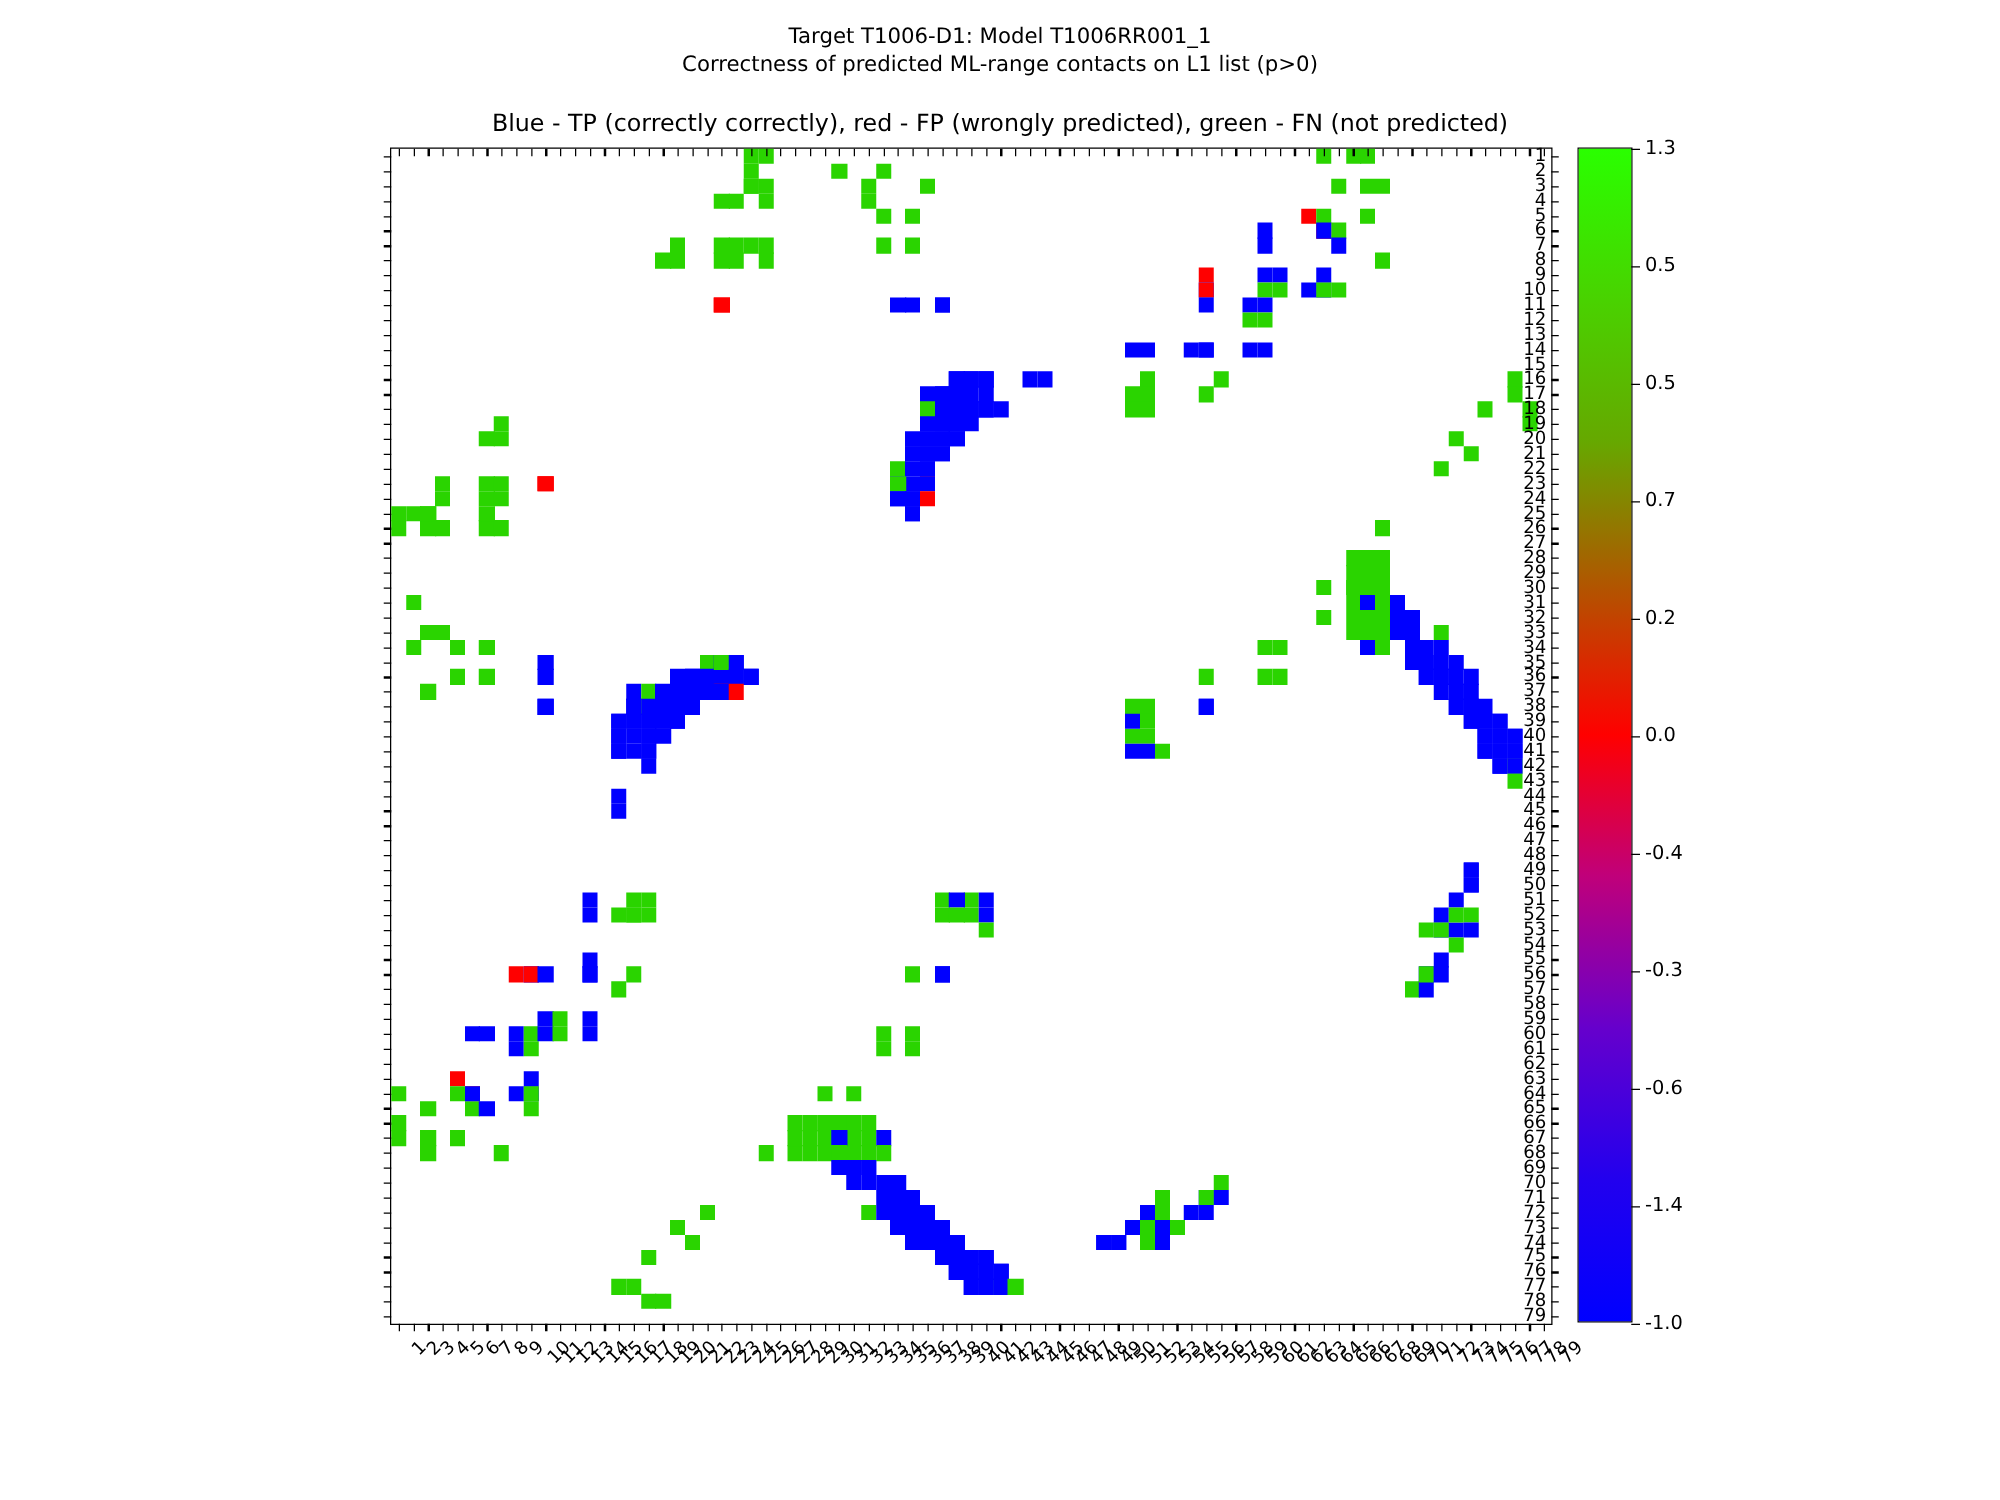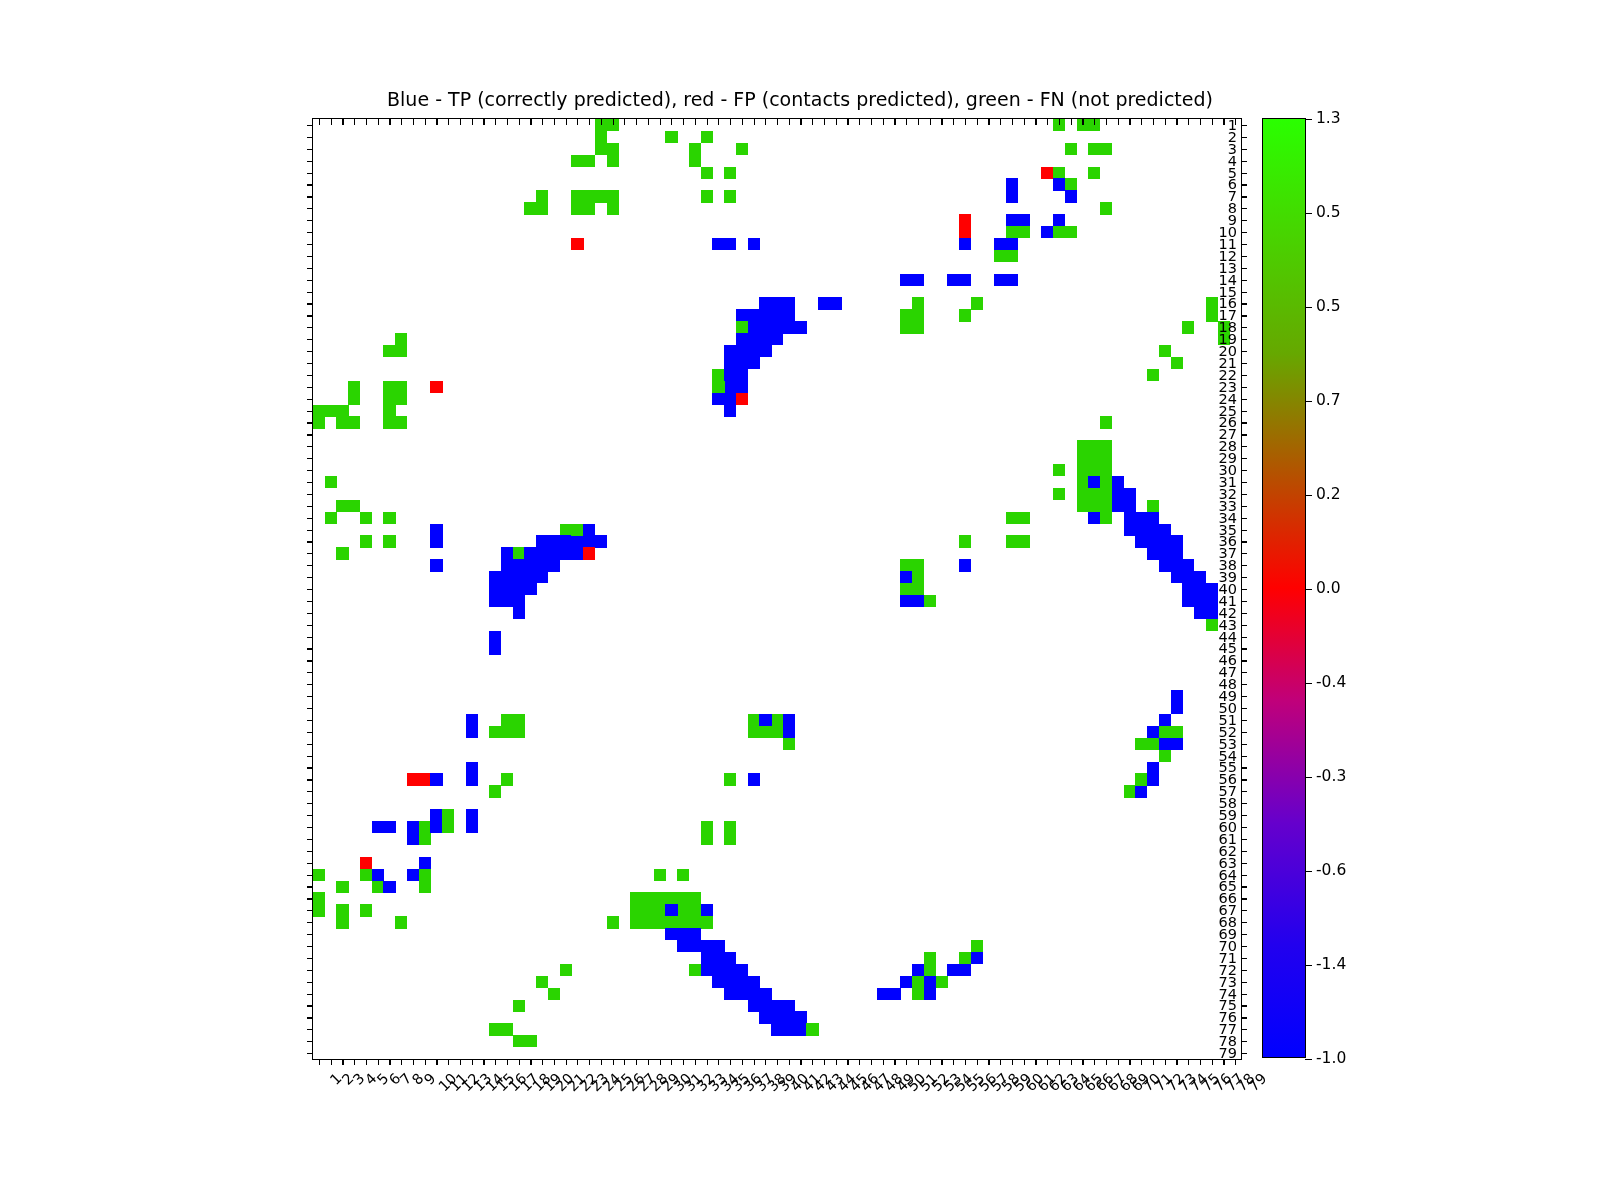--- a/index.html
+++ b/index.html
@@ -35,23 +35,25 @@
   .cbtick{position:absolute;left:100%;width:7px;height:1.3px;background:#000;}
   .cblab{position:absolute;left:calc(100% + 11px);font-size:15.5px;
          white-space:nowrap;color:#000;}
 </style>
 </head>
 <body>
 
 <div id="root">
 
   <div class="title-block">
+    <div class="title-line">Target T1006-D1: Model T1006RR001_1</div>
+    <div class="title-line">Correctness of predicted ML-range contacts on L1 list (p&gt;0)</div>
   </div>
 
-  <div class="subtitle">Blue - TP (correctly predicted), red - FP (contacts predicted), green - FN (not predicted)</div>
+  <div class="subtitle">Blue - TP (correctly correctly), red - FP (wrongly predicted), green - FN (not predicted)</div>
 
   <div id="plot">
     <div id="cells">
         <div class="cell" style="left:293.67px;top:0.00px;width:12.15px;height:12.30px;background:#2ad400;"></div>
         <div class="cell" style="left:0.00px;top:297.47px;width:12.15px;height:12.30px;background:#2ad400;"></div>
         <div class="cell" style="left:281.92px;top:23.80px;width:12.15px;height:12.30px;background:#2ad400;"></div>
         <div class="cell" style="left:23.49px;top:285.57px;width:12.15px;height:12.30px;background:#2ad400;"></div>
         <div class="cell" style="left:293.67px;top:23.80px;width:12.15px;height:12.30px;background:#2ad400;"></div>
         <div class="cell" style="left:23.49px;top:297.47px;width:12.15px;height:12.30px;background:#2ad400;"></div>
         <div class="cell" style="left:375.90px;top:23.80px;width:12.15px;height:12.30px;background:#2ad400;"></div>

